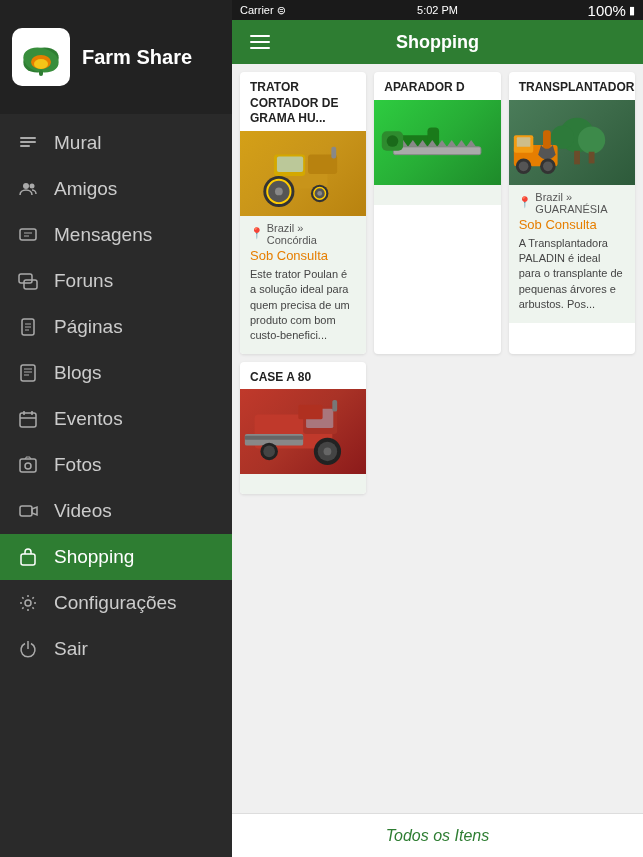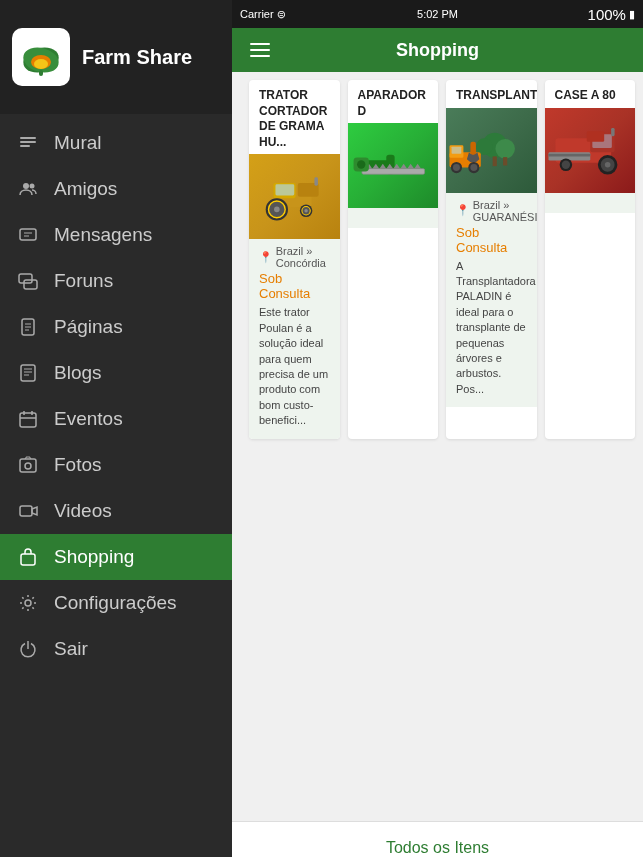--- a/index.html
+++ b/index.html
@@ -130,24 +130,23 @@
       font-size: 18px;
       font-weight: 600;
     }
 
     
     .shopping-area {
       flex: 1;
       overflow-y: auto;
       padding: 8px;
       display: grid;
-      grid-template-columns: 1fr 1fr 1fr 1fr;
+      grid-template-columns: 1fr 1fr 1fr;
       gap: 8px;
       align-content: start;
-      margin-left: 9px;
     }
 
     .product-card {
       background: white;
       border-radius: 4px;
       overflow: hidden;
       box-shadow: 0 1px 3px rgba(0,0,0,0.1);
     }
 
     .product-card .card-header {
@@ -184,26 +183,27 @@
     }
 
     .product-desc {
       font-size: 11px;
       color: #444;
       line-height: 1.4;
     }
 
     
     .bottom-bar {
-      height: 36px;
+      height: 44px;
       background: white;
       border-top: 1px solid #ddd;
       display: flex;
-      align-items: flex-end;
-      justify-content: center;
+      align-items: center;
+      justify-content: center;
+      font-style: italic;
     }
 
     .todos-link {
       color: #2e7d32;
       font-size: 16px;
       font-weight: 500;
       text-decoration: none;
     }
 
     
@@ -242,21 +242,21 @@
       background: linear-gradient(135deg, #c0392b 0%, #a93226 50%, #8b1a1a 100%);
       display: flex;
       align-items: center;
       justify-content: center;
     }
 
     
     .status-wrapper {
       position: relative;
       background: #1a1a1a;
-      height: 28px;
+      height: 20px;
       display: flex;
       align-items: center;
       padding: 0 8px;
     }
   </style>
 </head>
 <body>
 
 <div class="sidebar">
   <div class="sidebar-header">

